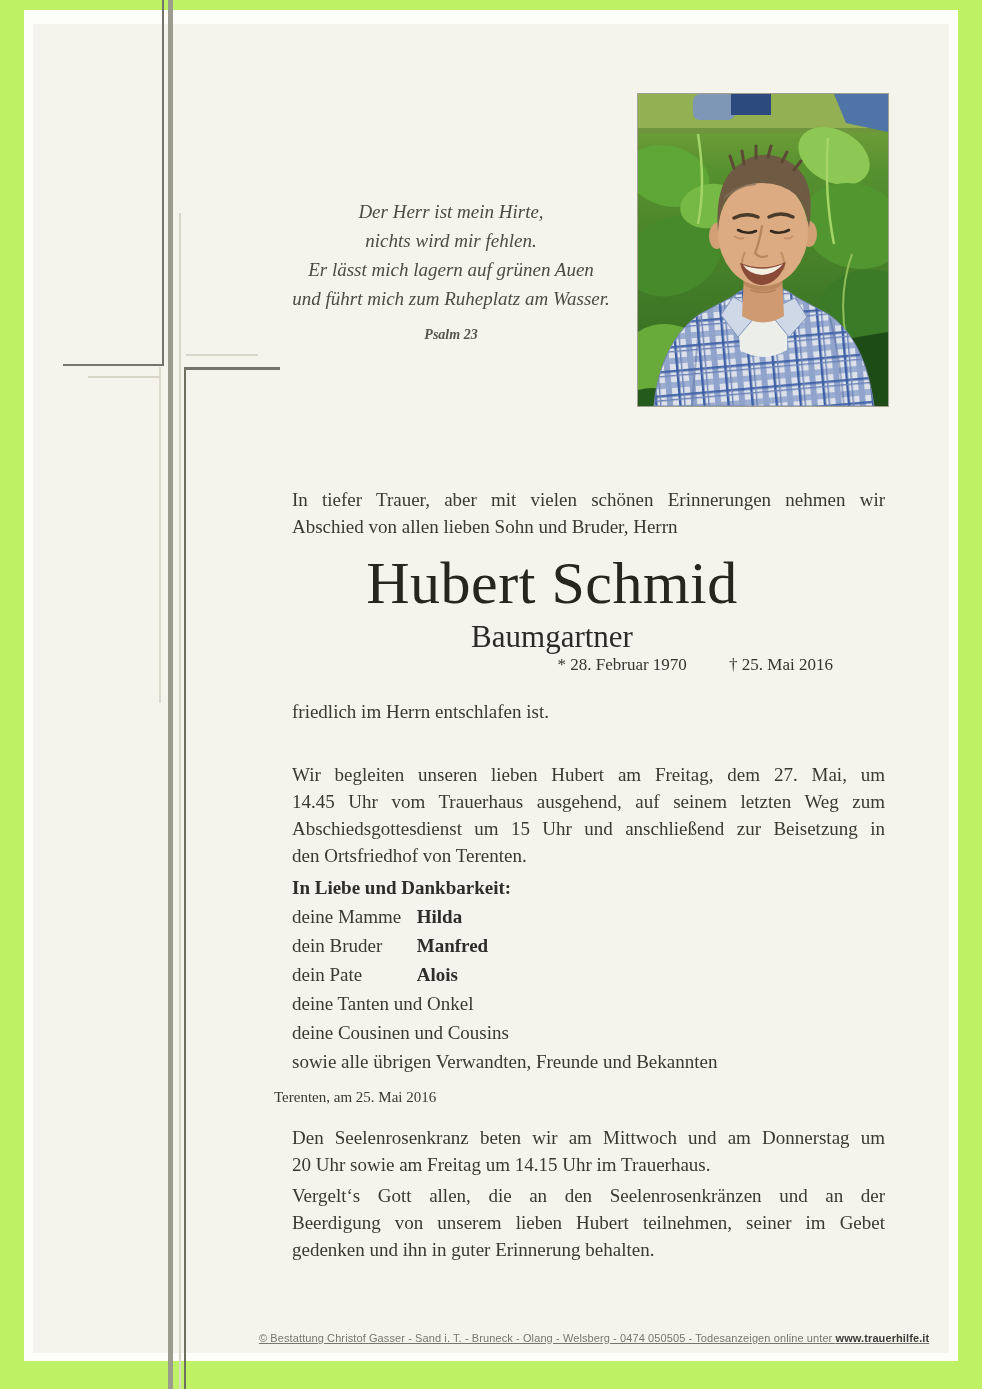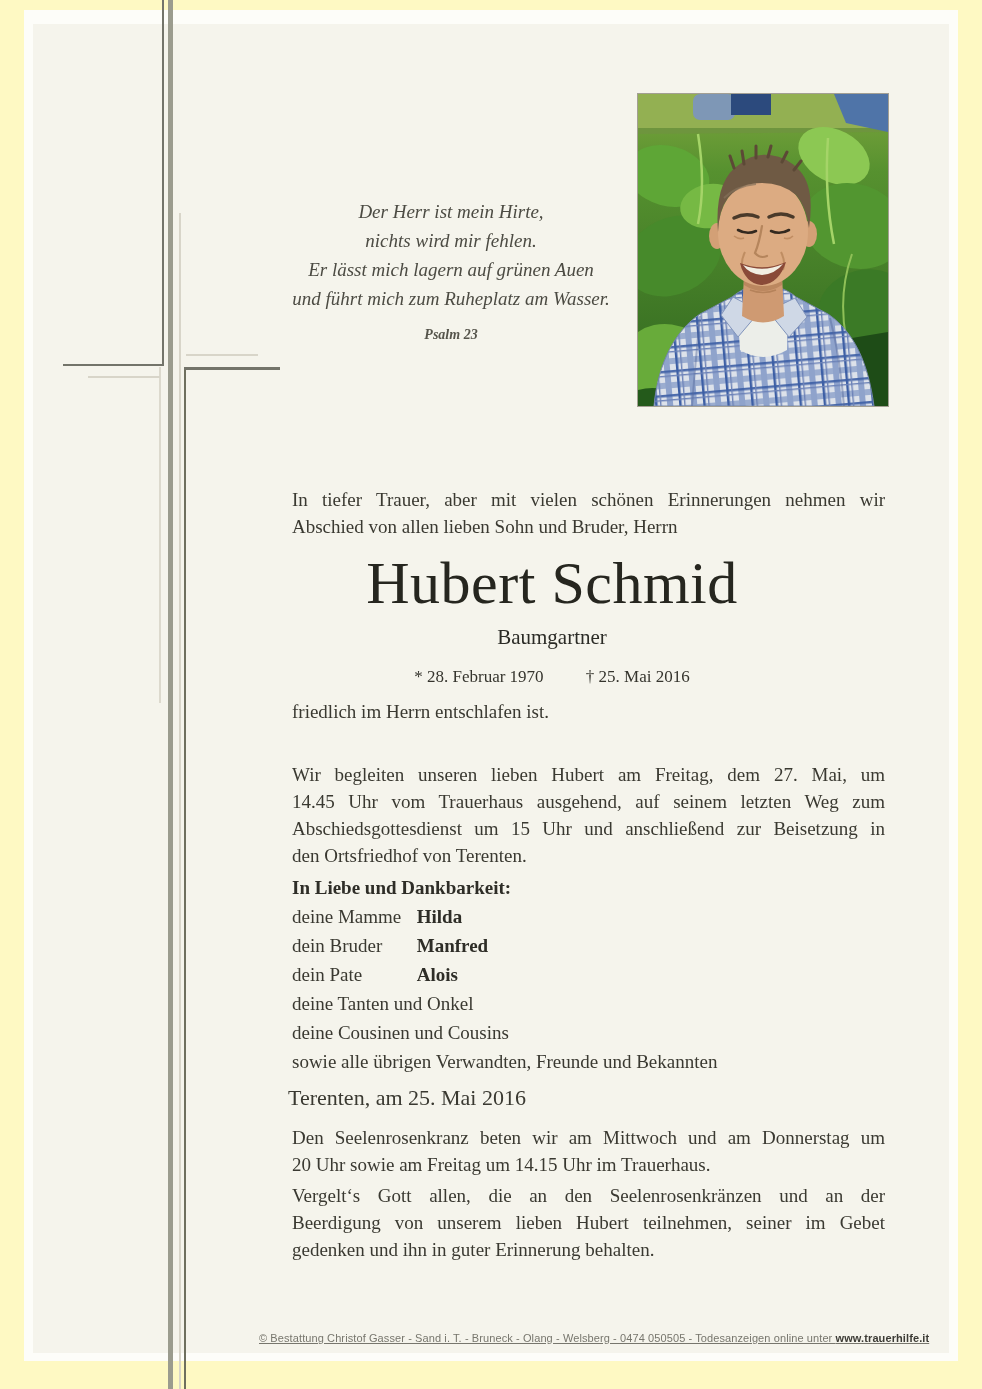--- a/index.html
+++ b/index.html
@@ -1,18 +1,18 @@
 <!DOCTYPE html>
 <html lang="de"><head>
 <meta charset="utf-8">
 <style>
   html,body { margin:0; padding:0; background:#e9e5d8; }
   .page {
     position:relative; width:982px; height:1389px;
-    background:#fef9c3; overflow:hidden;
+    background:#bef264; overflow:hidden;
     font-family:"Liberation Serif", serif;
     color:#3a3931;
   }
   .frame  { position:absolute; left:24px; top:10px; width:934px; height:1351px; background:#fdfdf9; }
   .panel  { position:absolute; left:33px; top:24px; width:916px; height:1329px; background:#f5f4ec; }
 
   
   .oline { position:absolute; }
   .v-a { left:162px; top:0;     width:2px; height:366px;  background:#73746a; }
   .v-b { left:168px; top:0;     width:5px; height:1389px; background:#9b9c8e; }
@@ -42,32 +42,32 @@
   .line.j { white-space:normal; text-align:justify; text-align-last:justify; }
 
   .intro   { top:486px; }
   .notice  { top:698px; }
   .funeral { top:761px; }
   .rosary  { top:1124px; }
   .thanks  { top:1182px; }
 
   .namewrap { position:absolute; left:252px; top:552px; width:600px; text-align:center; color:#26261f; }
   .bigname  { font-size:60px; line-height:62px; font-weight:normal; letter-spacing:0.5px; }
-  .housename{ font-size:21px; line-height:36px; margin-top:5px; color:#2b2b26; }
-  .dates    { margin-top:12px; font-size:17px; color:#35342d; }
+  .housename{ font-size:31px; line-height:36px; margin-top:5px; color:#2b2b26; }
+  .dates    { font-size:17px; color:#35342d;text-align:right; }
   .dates span { margin:0 19px; }
 
   .mourners { position:absolute; left:292px; top:873px; width:593px; }
   .mheading { font-weight:bold; font-size:19px; line-height:29px; color:#2e2d27; }
   .mrow     { font-size:19px; line-height:29px; }
   .mrel     { display:inline-block; min-width:120px; }
   .mname    { font-weight:bold; color:#2e2d27; }
 
-  .dateline { position:absolute; left:288px; top:1084px; width:593px;
-              font-size:22px; line-height:27px; }
+  .dateline { position:absolute; left:274px; top:1084px; width:593px;
+              font-size:15px; line-height:27px; }
 
   .footer {
     position:absolute; left:259px; top:1331px; width:700px; text-align:left;
     font-family:"Liberation Sans", sans-serif; font-size:11px; line-height:15px;
     color:#77766d; letter-spacing:0.1px;text-decoration:underline;
   }
   .footer b { color:#3c3b35; }
 </style>
 </head>
 <body>

